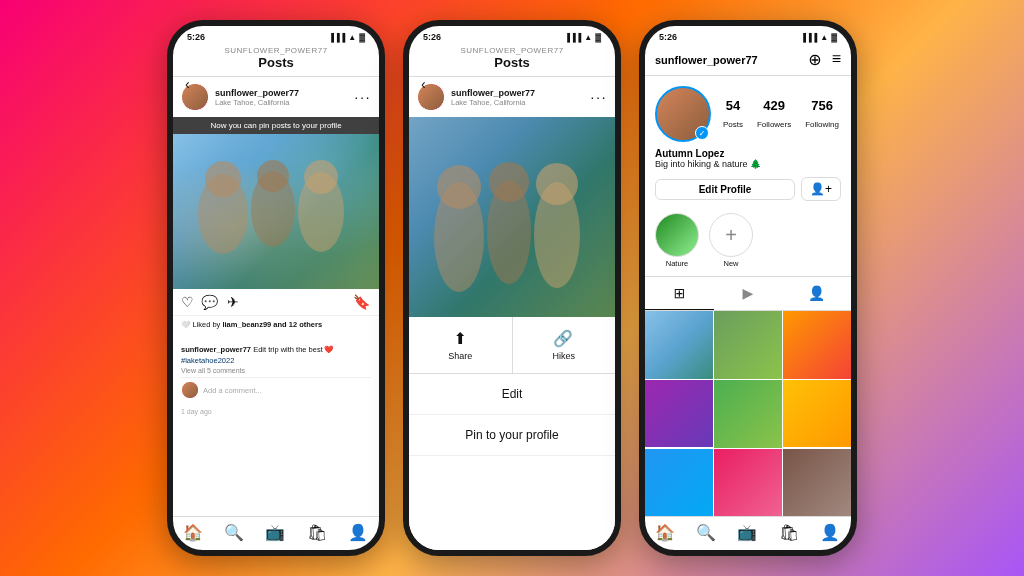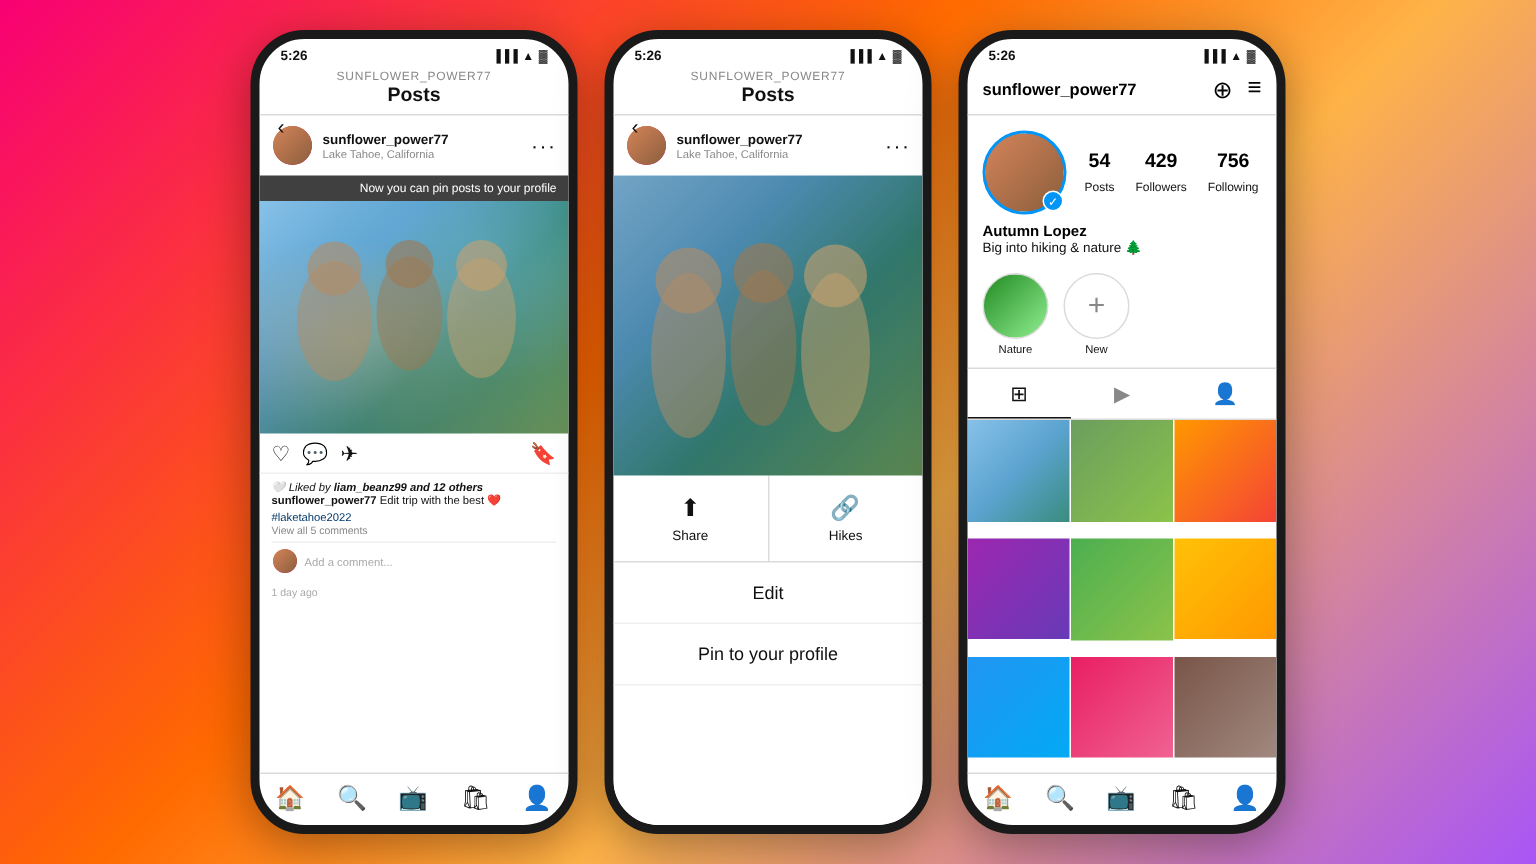--- a/index.html
+++ b/index.html
@@ -98,21 +98,21 @@
     .post-user-info { flex: 1; }
     .post-username { font-size: 9px; font-weight: 700; color: #111; }
     .post-location { font-size: 7.5px; color: #888; }
     .post-dots { font-size: 14px; color: #111; letter-spacing: 1px; }
 
     .pin-notice {
       background: rgba(0,0,0,0.75);
       color: #fff;
       font-size: 8px;
       padding: 4px 8px;
-      text-align: right;
+      text-align: center;
     }
 
     .post-image {
       width: 100%;
       height: 155px;
       background: linear-gradient(135deg, #87c1e8 0%, #5ba3d0 30%, #3a8c7e 60%, #6b9e5e 100%);
       position: relative;
       overflow: hidden;
       flex-shrink: 0;
     }
@@ -137,21 +137,21 @@
       display: flex;
       padding: 5px 8px;
       gap: 8px;
       align-items: center;
       border-bottom: 1px solid #f0f0f0;
     }
     .action-icon { font-size: 14px; color: #111; }
     .save-icon { margin-left: auto; font-size: 14px; color: #111; }
 
     .post-meta { padding: 4px 8px; }
-    .liked-by { font-size: 7.5px; color: #111; margin-bottom: 0; font-style: italic; }
+    .liked-by { font-size: 7.5px; color: #111; margin-bottom: 16px; }
     .liked-by span { font-weight: 700; }
     .caption { font-size: 7.5px; color: #111; margin-bottom: 2px; }
     .caption .uname { font-weight: 700; }
     .hashtag { color: #00376b; }
     .view-comments { font-size: 7px; color: #888; margin-bottom: 3px; }
     .add-comment-row {
       display: flex;
       align-items: center;
       gap: 4px;
       padding: 3px 0;
@@ -552,20 +552,26 @@
         <span class="stat-label">Following</span>
       </div>
     </div>
   </div>
 
   <div class="profile-bio">
     <div class="profile-name">Autumn Lopez</div>
     <div class="profile-desc">Big into hiking &amp; nature 🌲</div>
   </div>
 
+  <div class="edit-profile-row">
+    <div class="edit-profile-btn">Edit Profile</div>
+    <div class="add-person-btn">
+      <span>👤+</span>
+    </div>
+  </div>
 
   <div class="highlights">
     <div class="highlight-item">
       <div class="highlight-circle hl-nature"></div>
       <div class="highlight-label">Nature</div>
     </div>
     <div class="highlight-item">
       <div class="highlight-plus">+</div>
       <div class="highlight-label">New</div>
     </div>

